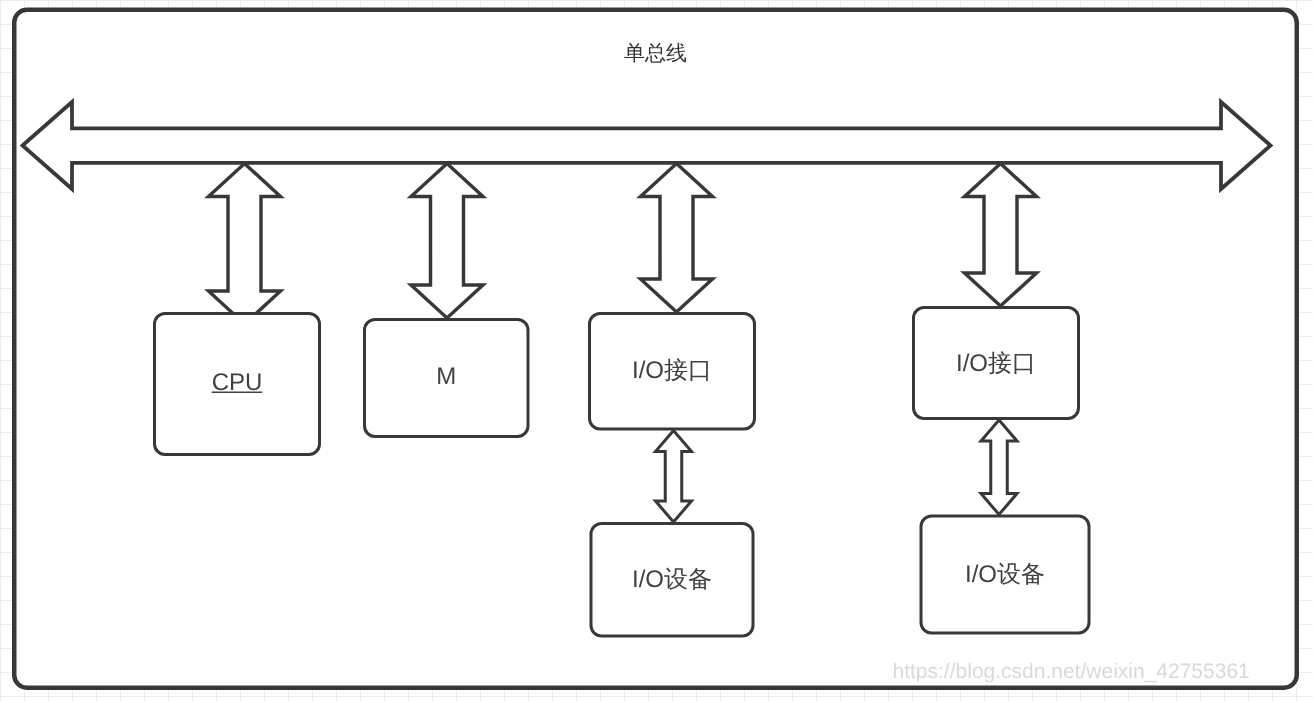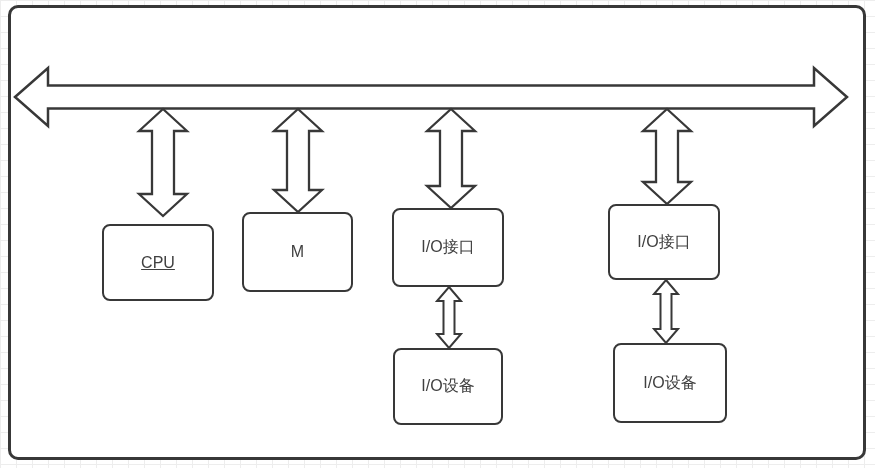--- a/index.html
+++ b/index.html
@@ -33,21 +33,21 @@
   .bus-label{
     position:absolute;left:0;top:81px;width:100%;height:17px;line-height:17px;
     text-align:center;font-size:15px;color:#333;margin-left:-10px;
   }
   .node{
     position:absolute;box-sizing:border-box;
     background:#fff;border:2.5px solid #383838;border-radius:8px;
     display:flex;align-items:center;justify-content:center;
     font-size:16px;color:#404040;
   }
-  .node-cpu{left:91px;top:216px;width:112px;height:77px;text-decoration:underline;}
+  .node-cpu{left:91px;top:200px;width:112px;height:96px;text-decoration:underline;}
   .node-memory{left:231px;top:204px;width:111px;height:80px;}
   .node-ioif1{left:381px;top:200px;width:112px;height:79px;}
   .node-ioif2{left:597px;top:196px;width:112px;height:76px;}
   .node-iodev1{left:382px;top:340px;width:110px;height:77px;}
   .node-iodev2{left:602px;top:335px;width:114px;height:80px;}
   .watermark{
     position:absolute;left:584px;top:431px;
     font-size:14px;color:#d9d9d9;white-space:nowrap;
   }
   .poly{fill:#ffffff;stroke:#383838;stroke-linejoin:miter;}
@@ -67,20 +67,21 @@
 
       <polygon class="poly poly-arrow" points="163,109 187,131 174,131 174,194 187,194 163,216 139,194 152,194 152,131 139,131"></polygon>
       <polygon class="poly poly-arrow" points="298,109 322,131 309,131 309,190 322,190 298,212 274,190 287,190 287,131 274,131"></polygon>
       <polygon class="poly poly-arrow" points="451,109 475,131 462,131 462,186 475,186 451,208 427,186 440,186 440,131 427,131"></polygon>
       <polygon class="poly poly-arrow" points="667,109 691,131 678,131 678,182 691,182 667,204 643,182 656,182 656,131 643,131"></polygon>
 
       <polygon class="poly poly-arrow-sm" points="449,287 461,301 454.5,301 454.5,334 461,334 449,348 437,334 443.5,334 443.5,301 437,301"></polygon>
       <polygon class="poly poly-arrow-sm" points="666,280 678,294 671.5,294 671.5,329 678,329 666,343 654,329 660.5,329 660.5,294 654,294"></polygon>
     </svg>
 
+    <div class="diagram-title">单总线</div>
 
 
     <div class="node node-cpu">
       <span>CPU</span>
     </div>
     <div class="node node-memory">
       <span>M</span>
     </div>
     <div class="node node-ioif1">
       <span>I/O接口</span>
@@ -88,14 +89,15 @@
     <div class="node node-ioif2">
       <span>I/O接口</span>
     </div>
     <div class="node node-iodev1">
       <span>I/O设备</span>
     </div>
     <div class="node node-iodev2">
       <span>I/O设备</span>
     </div>
 
+    <div class="watermark">https://blog.csdn.net/weixin_42755361</div>
   </div>
 </div>
 
 </body></html>

